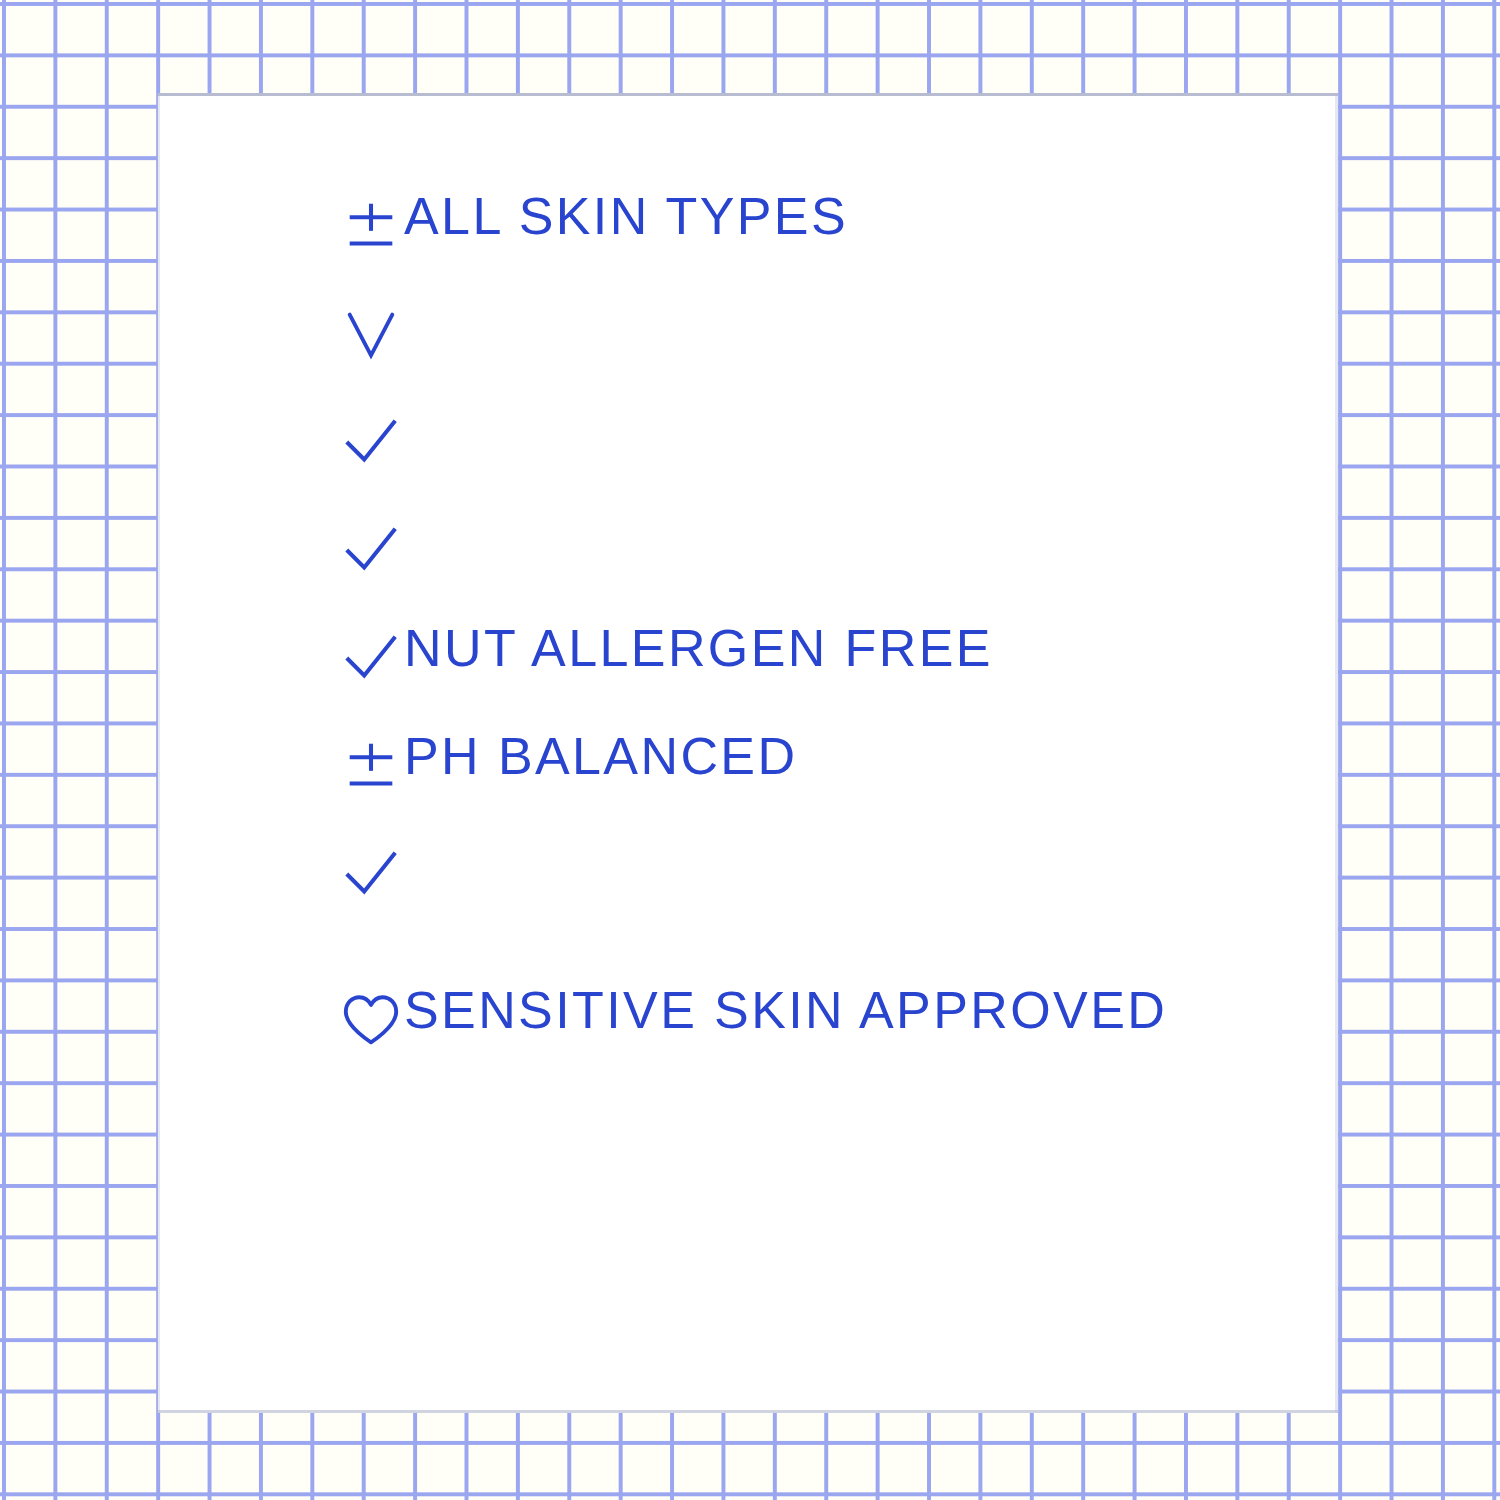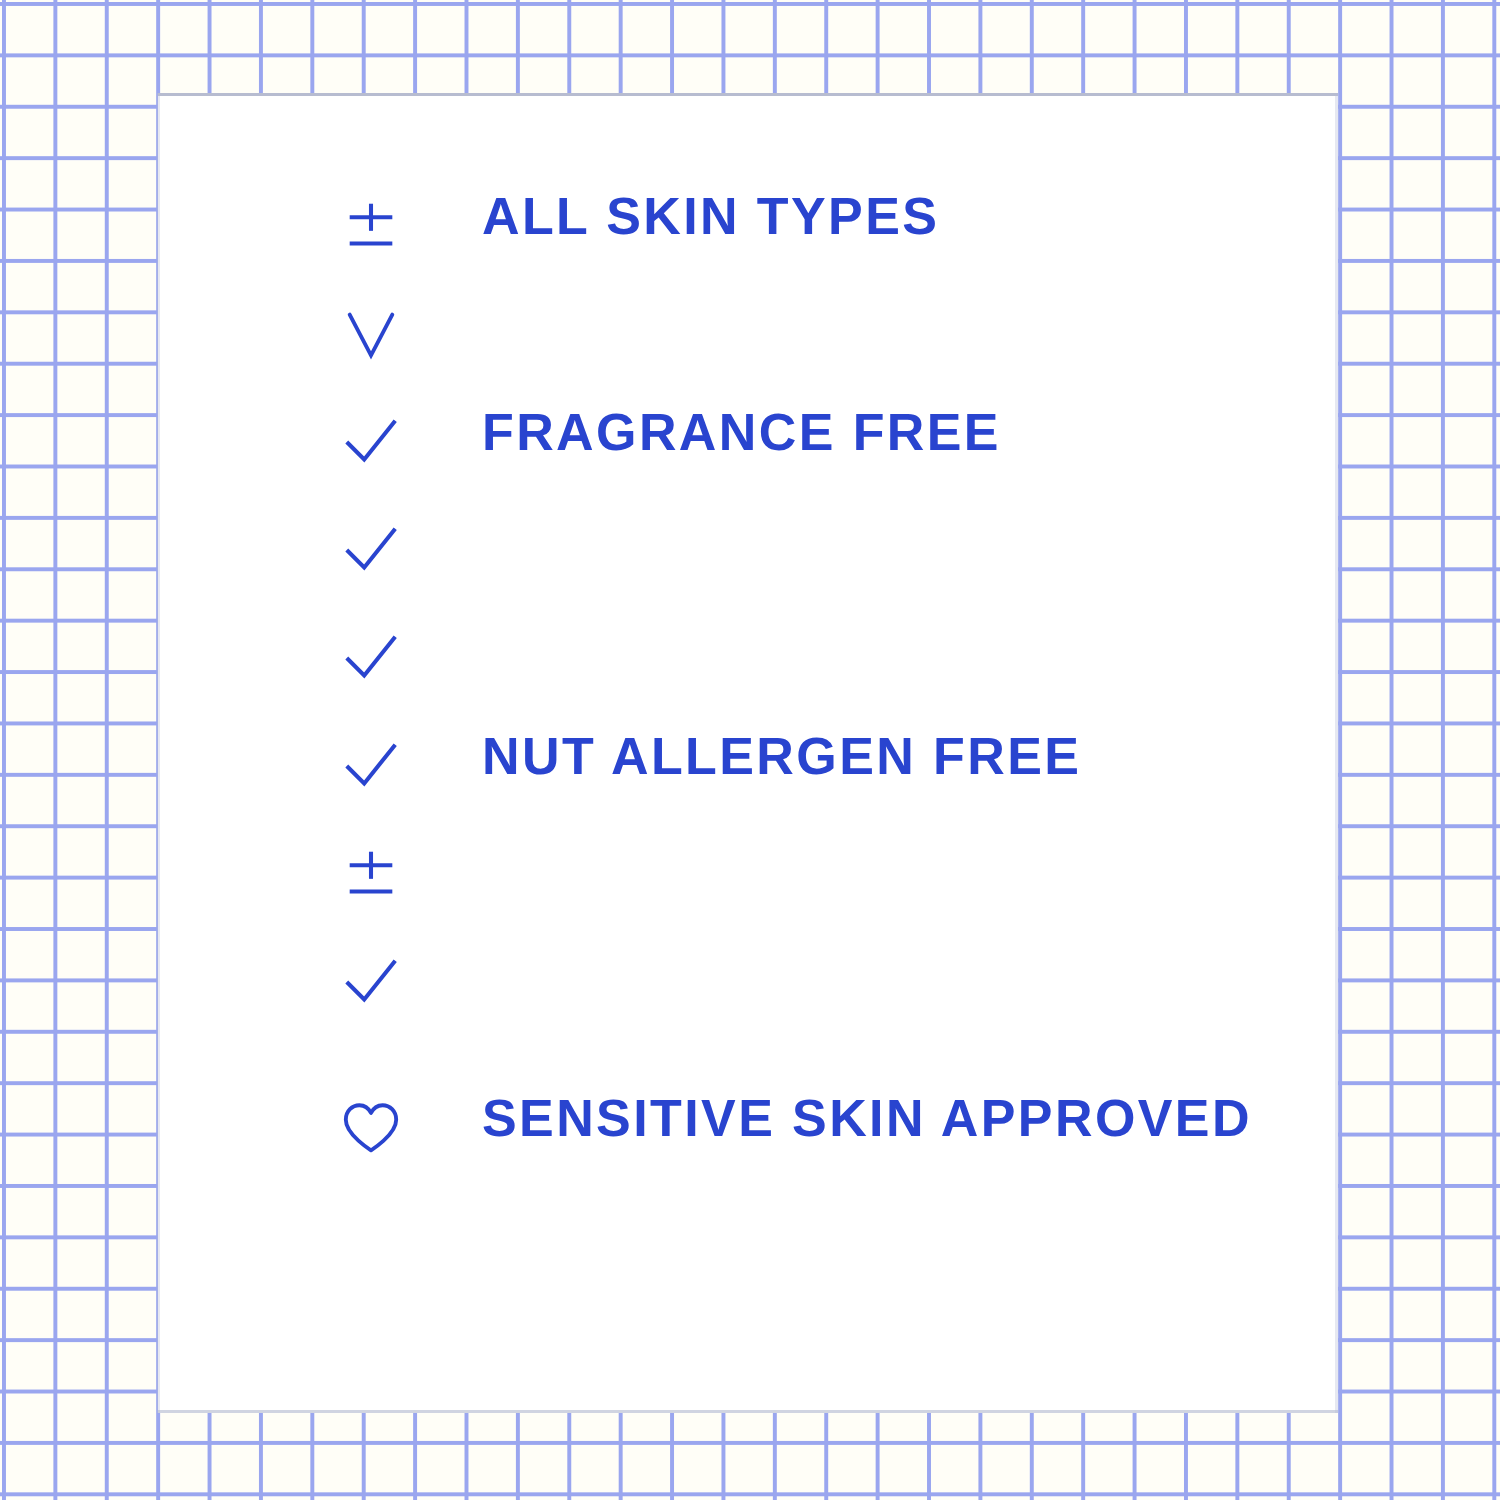--- a/index.html
+++ b/index.html
@@ -96,28 +96,27 @@
     height: 66px;
     margin-top: 8px;
     display: flex;
     align-items: center;
     justify-content: center;
   }
   .claim-icon svg { display: block; overflow: visible; }
 
   .claim-label {
     flex: 1 1 auto;
-    margin-left: 78px;
     color: #2944cf;
     font-size: 52px;
     line-height: 62px;
     letter-spacing: 2.4px;
     text-transform: uppercase;
     white-space: pre-line;
-    font-weight: 700;
+    font-weight: 400;
   }
 </style>
 </head>
 <body>
 
 <div id="card">
 
   <div id="grid-bg"></div>
 
   <div id="panel"></div>
@@ -143,28 +142,20 @@
             <path d="M10 12 L32 54 L54 12" stroke-linecap="round" stroke-linejoin="miter" stroke-width="4.0"></path>
           </svg>
         </span>
       </div>
       <div class="claim-row">
         <span class="claim-icon">
           <svg viewBox="0 0 64 64" width="62" height="62" fill="none" stroke="#2944cf" stroke-width="4.2" stroke-linecap="butt" stroke-linejoin="miter">
             <path d="M7 32 L25 50 L57 10" stroke-linecap="butt" stroke-linejoin="miter" stroke-width="4.2"></path>
           </svg>
         </span>
-        <div class="claim-label">FRAGRANCE FREE</div>
-      </div>
-      <div class="claim-row">
-        <span class="claim-icon">
-          <svg viewBox="0 0 64 64" width="62" height="62" fill="none" stroke="#2944cf" stroke-width="4.2" stroke-linecap="butt" stroke-linejoin="miter">
-            <path d="M7 32 L25 50 L57 10" stroke-linecap="butt" stroke-linejoin="miter" stroke-width="4.2"></path>
-          </svg>
-        </span>
       </div>
       <div class="claim-row">
         <span class="claim-icon">
           <svg viewBox="0 0 64 64" width="62" height="62" fill="none" stroke="#2944cf" stroke-width="4.2" stroke-linecap="butt" stroke-linejoin="miter">
             <path d="M7 32 L25 50 L57 10" stroke-linecap="butt" stroke-linejoin="miter" stroke-width="4.2"></path>
           </svg>
         </span>
       </div>
       <div class="claim-row">
         <span class="claim-icon">
@@ -175,20 +166,21 @@
         <div class="claim-label">NUT ALLERGEN FREE</div>
       </div>
       <div class="claim-row">
         <span class="claim-icon">
           <svg viewBox="0 0 64 64" width="62" height="62" fill="none" stroke="#2944cf" stroke-width="4.2" stroke-linecap="butt" stroke-linejoin="miter">
             <path d="M10 23 H54"></path>
             <path d="M32 9 V37"></path>
             <path d="M10 50 H54"></path>
           </svg>
         </span>
+        <div class="claim-label">PH BALANCED</div>
       </div>
       <div class="claim-row two-line">
         <span class="claim-icon">
           <svg viewBox="0 0 64 64" width="62" height="62" fill="none" stroke="#2944cf" stroke-width="4.2" stroke-linecap="butt" stroke-linejoin="miter">
             <path d="M7 32 L25 50 L57 10" stroke-linecap="butt" stroke-linejoin="miter" stroke-width="4.2"></path>
           </svg>
         </span>
       </div>
       <div class="claim-row">
         <span class="claim-icon">

